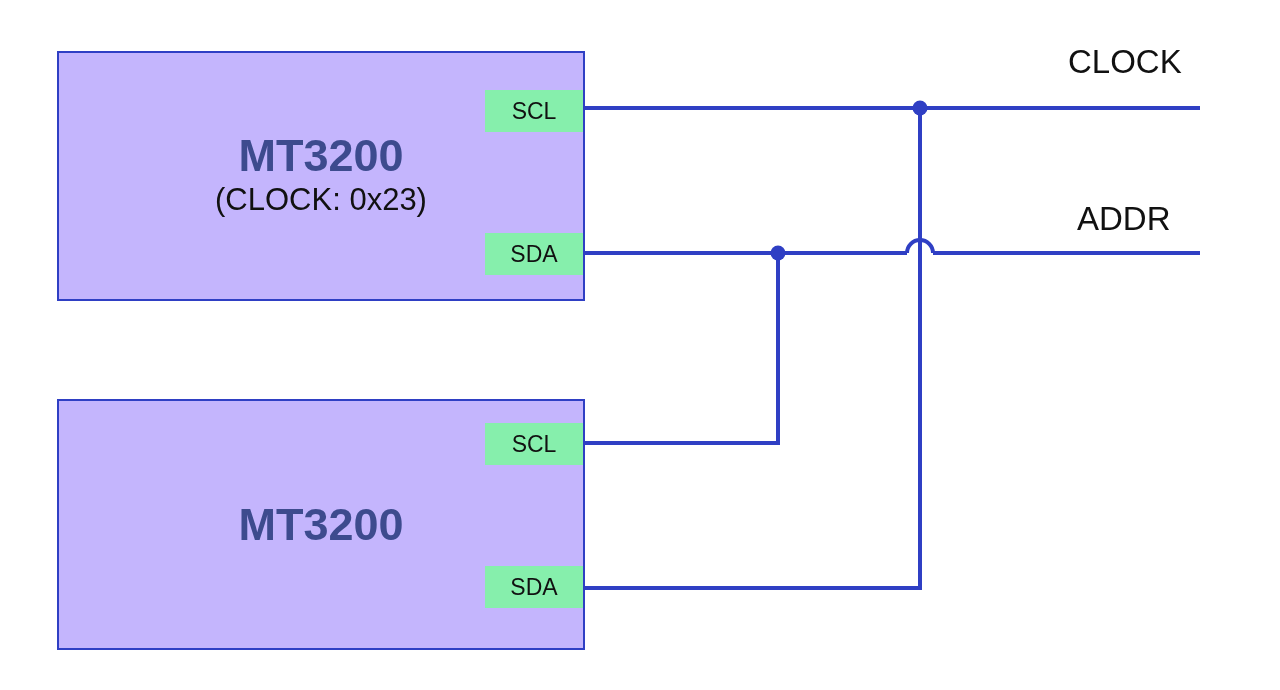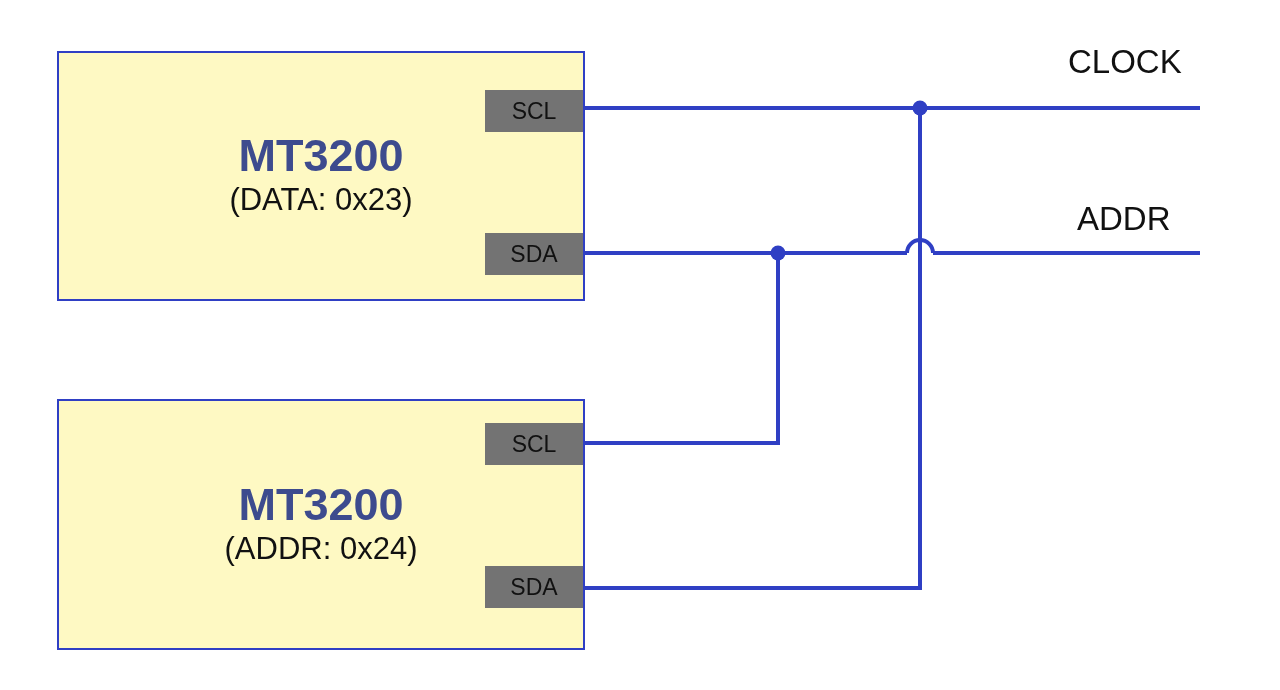--- a/index.html
+++ b/index.html
@@ -23,21 +23,21 @@
     position: absolute;
     left: 0;
     top: 0;
     width: 1280px;
     height: 690px;
   }
   .chip-box {
     position: absolute;
     box-sizing: border-box;
     border: 2px solid #2f3fc4;
-    background: #fef9c3;
+    background: #c4b5fd;
   }
   .chip-labels {
     position: absolute;
     left: 0;
     right: 0;
     top: 50%;
     transform: translateY(-50%);
     text-align: center;
     pointer-events: none;
   }
@@ -52,21 +52,21 @@
   .chip-subtitle {
     font-size: 31px;
     color: #111111;
     line-height: 1.25;
     white-space: nowrap;
     margin-top: 2px;
   }
   .pin-box {
     position: absolute;
     box-sizing: border-box;
-    background: #737373;
+    background: #86efac;
     color: #111111;
     font-size: 23px;
     display: flex;
     align-items: center;
     justify-content: center;
   }
   .bus-label {
     position: absolute;
     font-size: 33px;
     color: #111111;
@@ -97,36 +97,35 @@
     <line x1="920" y1="590" x2="920" y2="108" stroke="#2f3fc4" stroke-width="4" stroke-linecap="butt"></line>
 
     <circle cx="920" cy="108" r="7.5" fill="#2f3fc4"></circle>
 
     <circle cx="778" cy="253" r="7.5" fill="#2f3fc4"></circle>
   </svg>
 
   <div class="chip-box" style="left:57px; top:51px; width:528px; height:250px;">
     <div class="chip-labels">
       <div class="chip-title">MT3200</div>
-      <div class="chip-subtitle">(DATA: 0x23)</div>
+      <div class="chip-subtitle">(CLOCK: 0x23)</div>
     </div>
   </div>
 
   <div class="pin-box" style="left:485px; top:90px; width:98px; height:42px;">
     <span>SCL</span>
   </div>
 
   <div class="pin-box" style="left:485px; top:233px; width:98px; height:42px;">
     <span>SDA</span>
   </div>
 
   <div class="chip-box" style="left:57px; top:399px; width:528px; height:251px;">
     <div class="chip-labels">
       <div class="chip-title">MT3200</div>
-      <div class="chip-subtitle">(ADDR: 0x24)</div>
     </div>
   </div>
 
   <div class="pin-box" style="left:485px; top:423px; width:98px; height:42px;">
     <span>SCL</span>
   </div>
 
   <div class="pin-box" style="left:485px; top:566px; width:98px; height:42px;">
     <span>SDA</span>
   </div>

